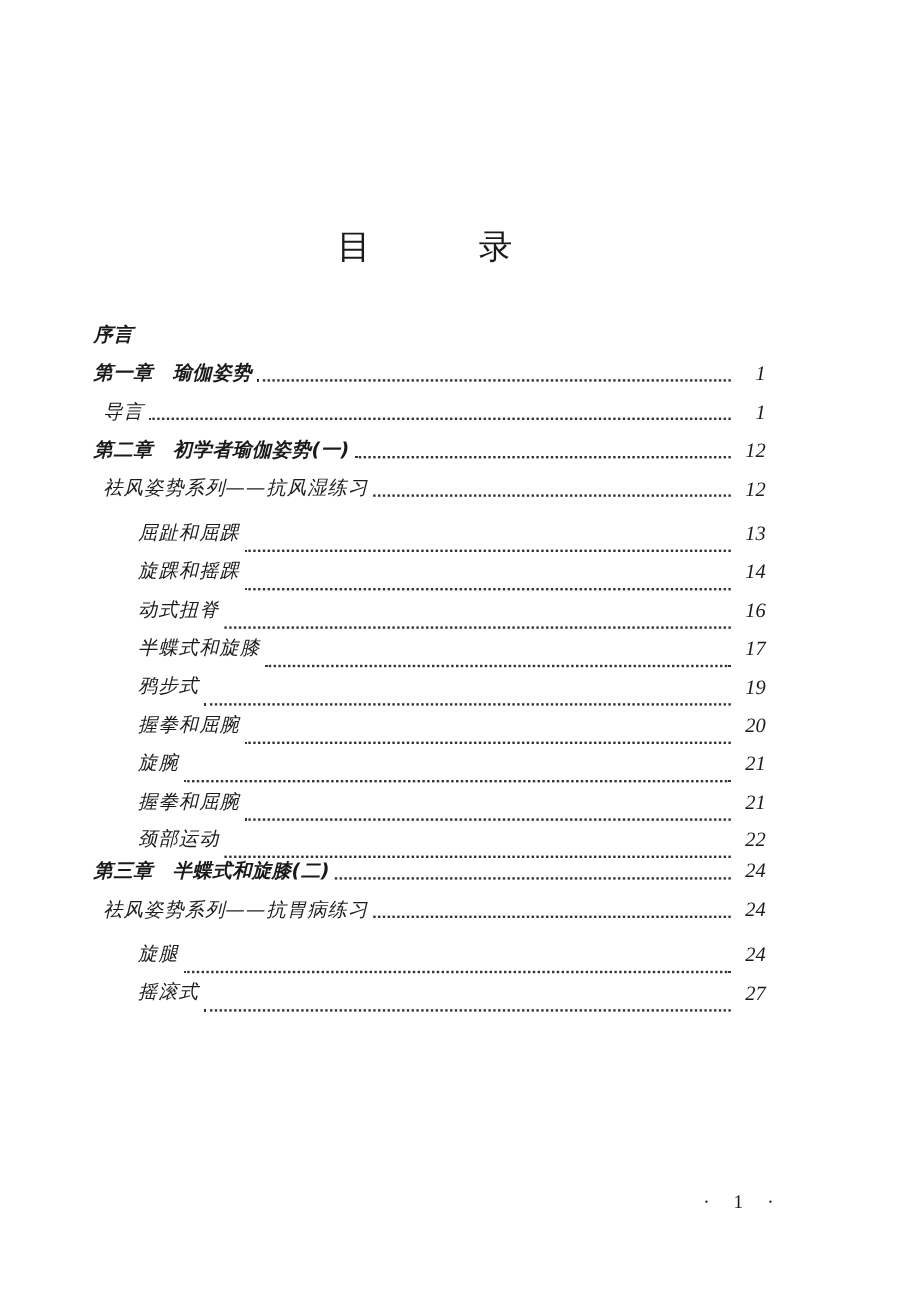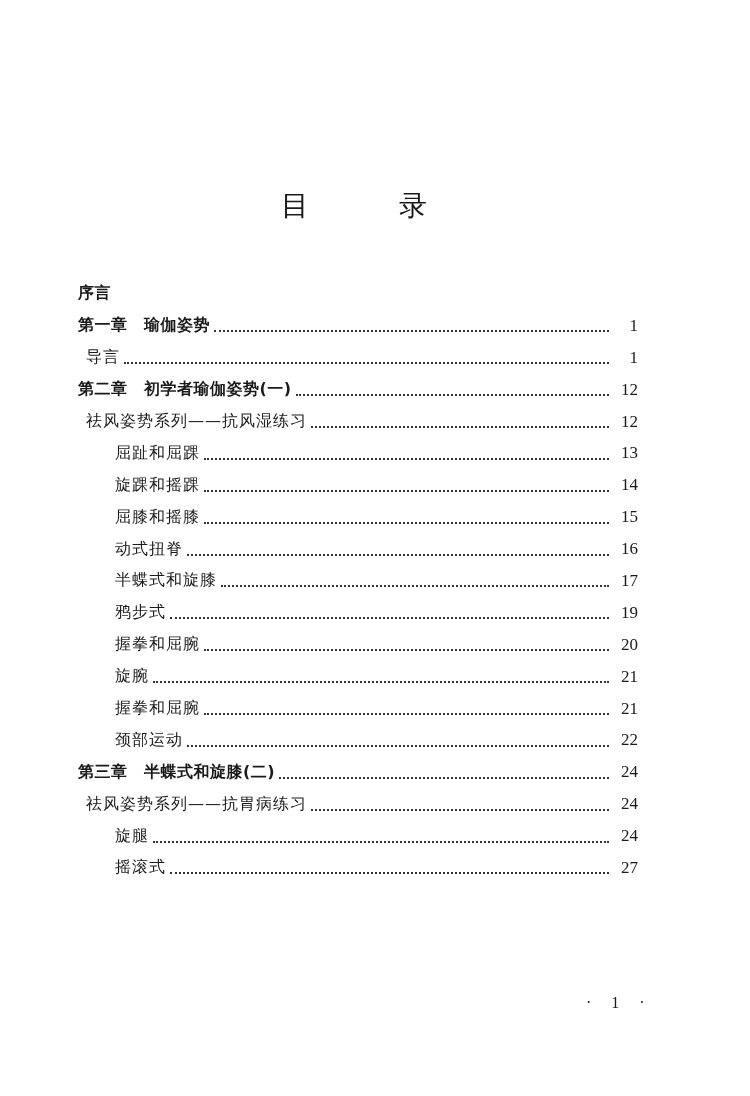--- a/index.html
+++ b/index.html
@@ -21,23 +21,24 @@
       position: absolute;
       font-size: 28px;
       line-height: 40px;
       font-weight: normal;
     }
     .title .ch1 { left: 281px; }
     .title .ch2 { left: 399px; }
 
     .toc {
       position: absolute;
-      top: 278px;
+      top: 264px;
       left: 78px;
       width: 560px;
+      font-style: italic;
     }
     .row {
       position: relative;
       height: 31.9px;
       display: flex;
       align-items: center;
       font-size: 16px;
     }
     .row .label {
       white-space: nowrap;
@@ -55,21 +56,21 @@
       top: 5px;
     }
     .row .page {
       width: 26px;
       text-align: right;
       font-family: "Liberation Serif", "DejaVu Serif", serif;
       font-size: 17px;
     }
     .indent-0 { padding-left: 0; }
     .indent-1 { padding-left: 8px; }
-    .indent-2 { padding-left: 37px; }
+    .indent-2 { padding-left: 37px; align-items: flex-end; }
 
     .folio {
       position: absolute;
       top: 994px;
       left: 586px;
       font-family: "Liberation Serif", "DejaVu Serif", serif;
       font-size: 16px;
       letter-spacing: 8px;
     }
   </style>
@@ -107,25 +108,20 @@
   </div>
   <div class="row indent-2">
     <span class="label">屈趾和屈踝</span>
     <span class="leader"></span>
     <span class="page">13</span>
   </div>
   <div class="row indent-2">
     <span class="label">旋踝和摇踝</span>
     <span class="leader"></span>
     <span class="page">14</span>
-  </div>
-  <div class="row indent-2">
-    <span class="label">屈膝和摇膝</span>
-    <span class="leader"></span>
-    <span class="page">15</span>
   </div>
   <div class="row indent-2">
     <span class="label">动式扭脊</span>
     <span class="leader"></span>
     <span class="page">16</span>
   </div>
   <div class="row indent-2">
     <span class="label">半蝶式和旋膝</span>
     <span class="leader"></span>
     <span class="page">17</span>

